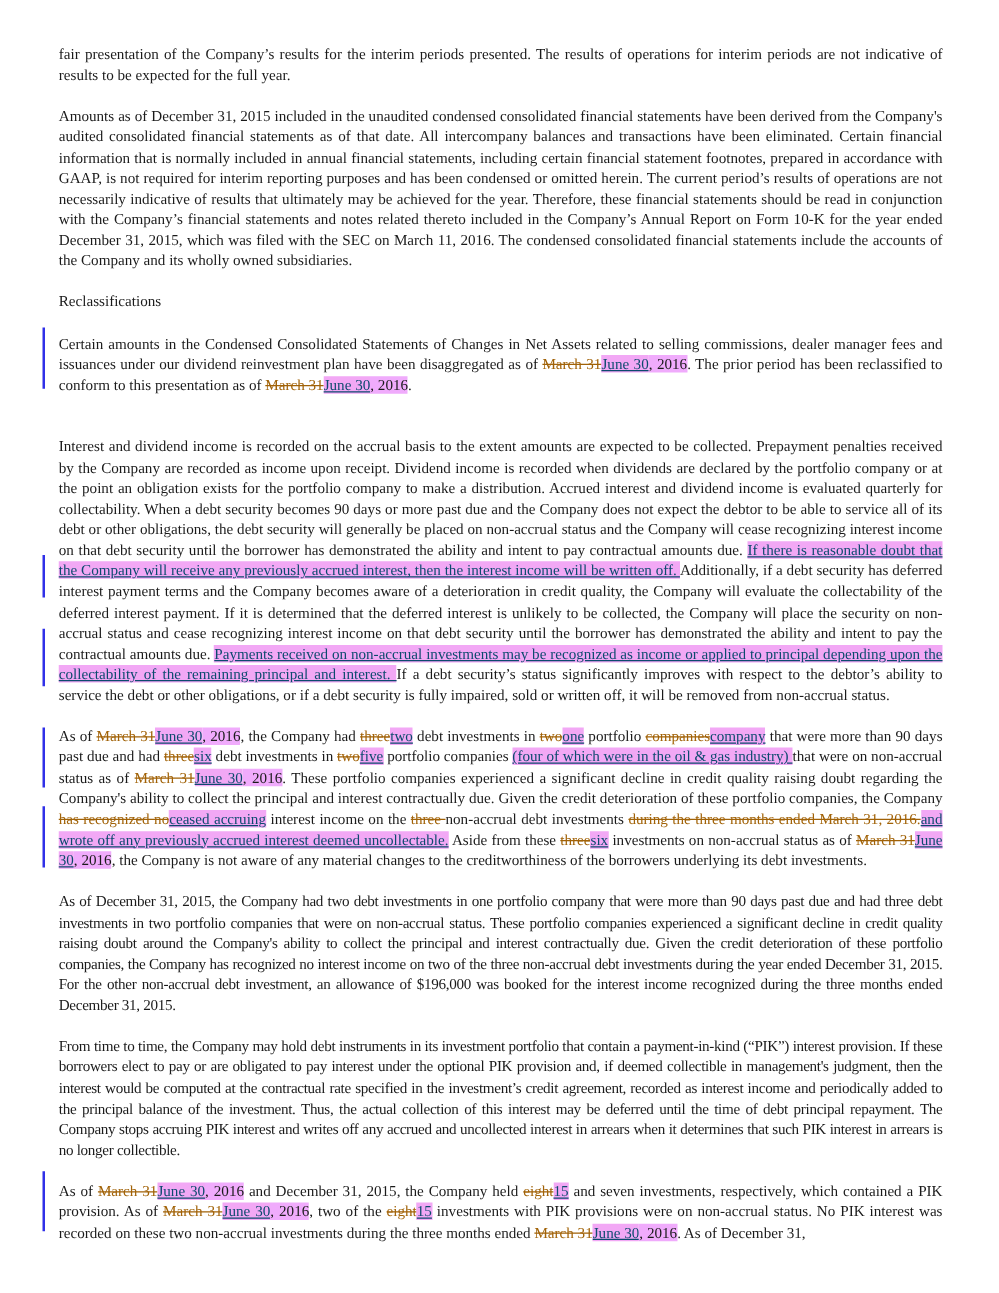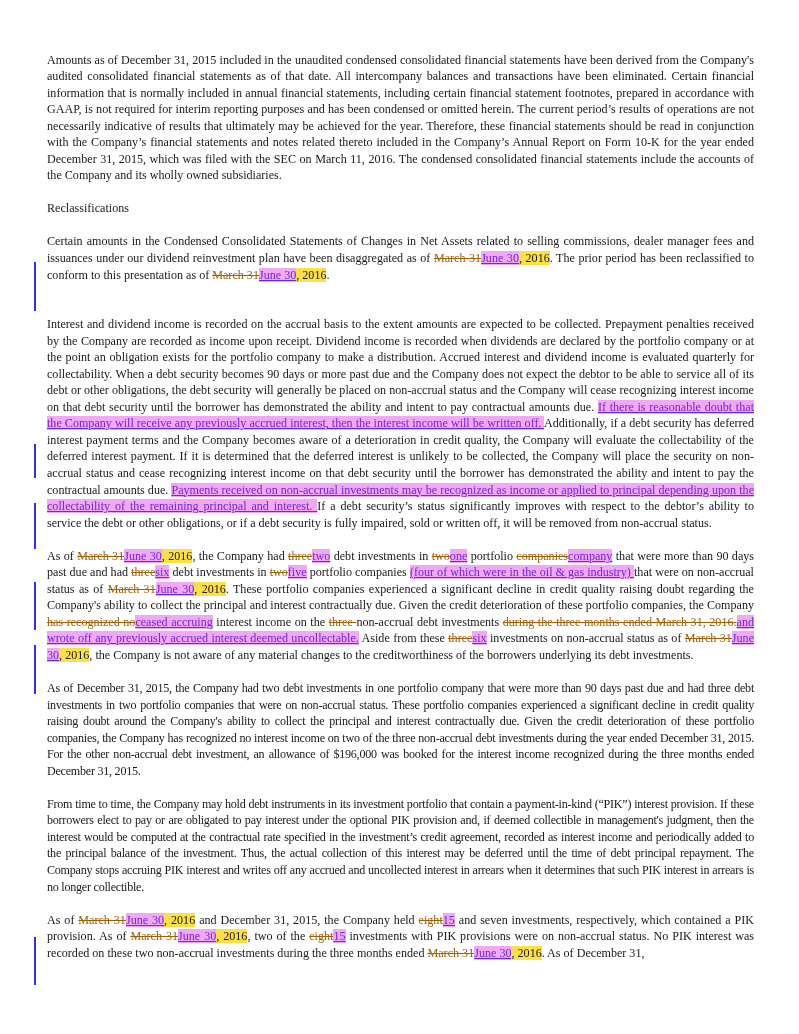--- a/index.html
+++ b/index.html
@@ -4,38 +4,39 @@
 <style>
   html, body { margin: 0; padding: 0; background: #ffffff; }
   body { width: 799px; height: 1034px; position: relative; overflow: hidden;
          font-family: "Liberation Serif", "DejaVu Serif", serif; color: #1a1a1a; }
   .page { position: absolute; left: 47px; top: 35px; width: 707px; }
   p { margin: 0; font-size: 12.1px; line-height: 16.55px; text-align: justify; }
   p.cond { letter-spacing: -0.25px; }
   .gap { height: 16.5px; }
   .heading { }
   .del { color: #a16207; text-decoration: line-through; }
-  .ins { color: #6d28d9; text-decoration: underline; background: #f2a8f5; }
-  .hl  { background: #fde047; }
+  .ins { color: #0c4a6e; text-decoration: underline; background: #f2a8f5; }
+  .hl  { background: #f0abfc; }
   .bar { position: absolute; left: 34px; width: 2px; background: #3030e8; }
   .footer { position: absolute; top: 1064px; left: 0; width: 799px; text-align: center;
             font-size: 12.1px; }
 </style>
 </head>
 <body>
 
 <div class="bar" style="top:262px;height:49px;"></div>
 <div class="bar" style="top:444px;height:34px;"></div>
 <div class="bar" style="top:503px;height:46px;"></div>
 <div class="bar" style="top:582px;height:48px;"></div>
 <div class="bar" style="top:645px;height:49px;"></div>
 <div class="bar" style="top:937px;height:48px;"></div>
 
 <div class="page">
 
+  <p>fair presentation of the Company’s results for the interim periods presented. The results of operations for interim periods are not indicative of results to be expected for the full year.</p>
   <div class="gap"></div>
 
   <p>Amounts as of December 31, 2015 included in the unaudited condensed consolidated financial statements have been derived from the Company's audited consolidated financial statements as of that date. All intercompany balances and transactions have been eliminated. Certain financial information that is normally included in annual financial statements, including certain financial statement footnotes, prepared in accordance with GAAP, is not required for interim reporting purposes and has been condensed or omitted herein. The current period’s results of operations are not necessarily indicative of results that ultimately may be achieved for the year. Therefore, these financial statements should be read in conjunction with the Company’s financial statements and notes related thereto included in the Company’s Annual Report on Form 10-K for the year ended December 31, 2015, which was filed with the SEC on March 11, 2016. The condensed consolidated financial statements include the accounts of the Company and its wholly owned subsidiaries.</p>
   <div class="gap"></div>
 
   <p class="heading">Reclassifications</p>
   <div class="gap"></div>
 
   <p><span>Certain amounts in the Condensed Consolidated Statements of Changes in Net Assets related to selling commissions, dealer manager fees and issuances under our dividend reinvestment plan have been disaggregated as of </span><span class="del">March 31</span><span class="ins">June 30</span><span class="hl">, 2016</span><span>. The prior period has been reclassified to conform to this presentation as of </span><span class="del">March 31</span><span class="ins">June 30</span><span class="hl">, 2016</span><span>.</span></p>
   <div class="gap"></div>

